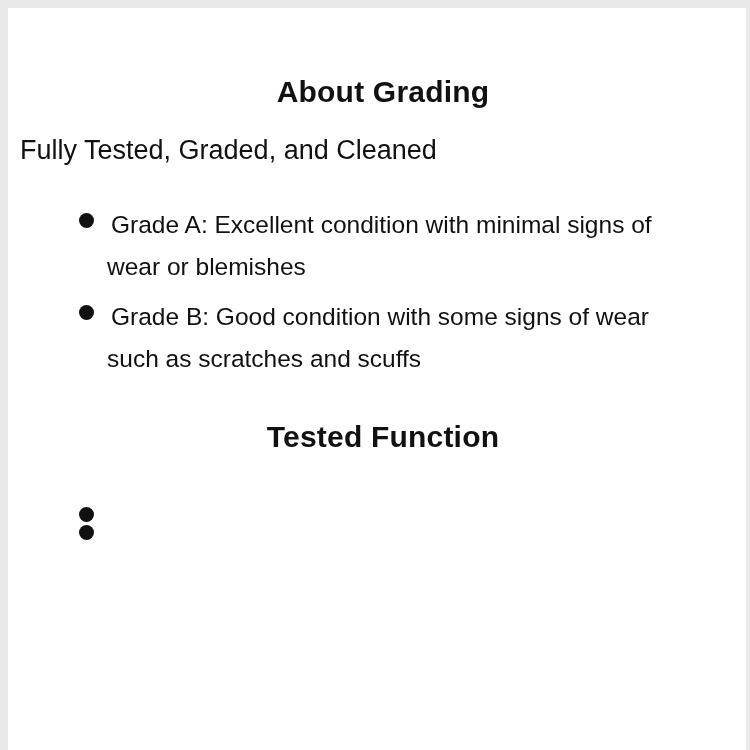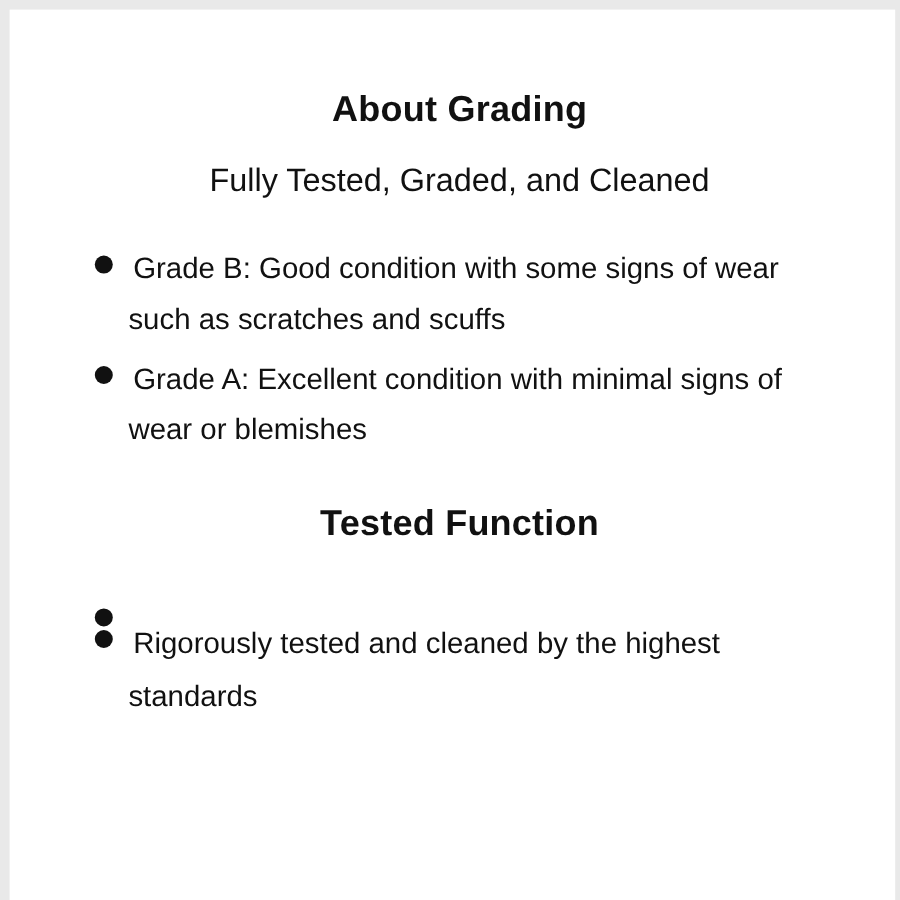--- a/index.html
+++ b/index.html
@@ -25,21 +25,20 @@
     font-weight: bold;
     text-align: center;
     letter-spacing: 0.2px;
   }
   .heading.grading { margin-top: 54px; }
   .heading.function { margin-top: 19px; }
   .subtitle {
     font-size: 27px;
     line-height: 34px;
     font-weight: normal;
-    text-align: center;
     margin-top: 15px;
   }
   .list {
     list-style: none;
     margin-left: 59px;   
     width: 586px;        
   }
   .list.grading { margin-top: 25px; }
   .list.function { margin-top: 30px; }
   .item {
@@ -65,35 +64,34 @@
 <body>
 
 <div class="page">
 
   <div class="section">
     <h1 class="heading grading">About Grading</h1>
     <p class="subtitle">Fully Tested, Graded, and Cleaned</p>
     <ul class="list grading">
       <li class="item">
         <span class="dot"></span>
-        <span class="txt">Grade B: Good condition with some signs of wear such as scratches and scuffs</span>
+        <span class="txt">Grade A: Excellent condition with minimal signs of wear or blemishes</span>
       </li>
       <li class="item">
         <span class="dot"></span>
-        <span class="txt">Grade A: Excellent condition with minimal signs of wear or blemishes</span>
+        <span class="txt">Grade B: Good condition with some signs of wear such as scratches and scuffs</span>
       </li>
     </ul>
   </div>
 
   <div class="section">
     <h1 class="heading function">Tested Function</h1>
     <ul class="list function">
       <li class="item">
         <span class="dot"></span>
       </li>
       <li class="item">
         <span class="dot"></span>
-        <span class="txt">Rigorously tested and cleaned by the highest standards</span>
       </li>
     </ul>
   </div>
 
 </div>
 
 </body></html>

